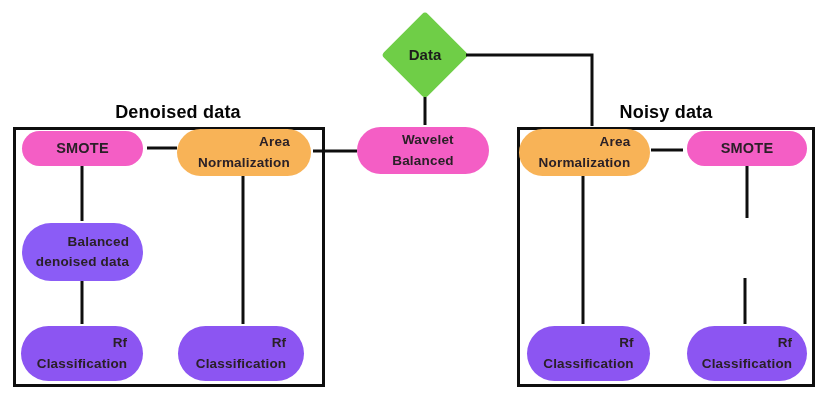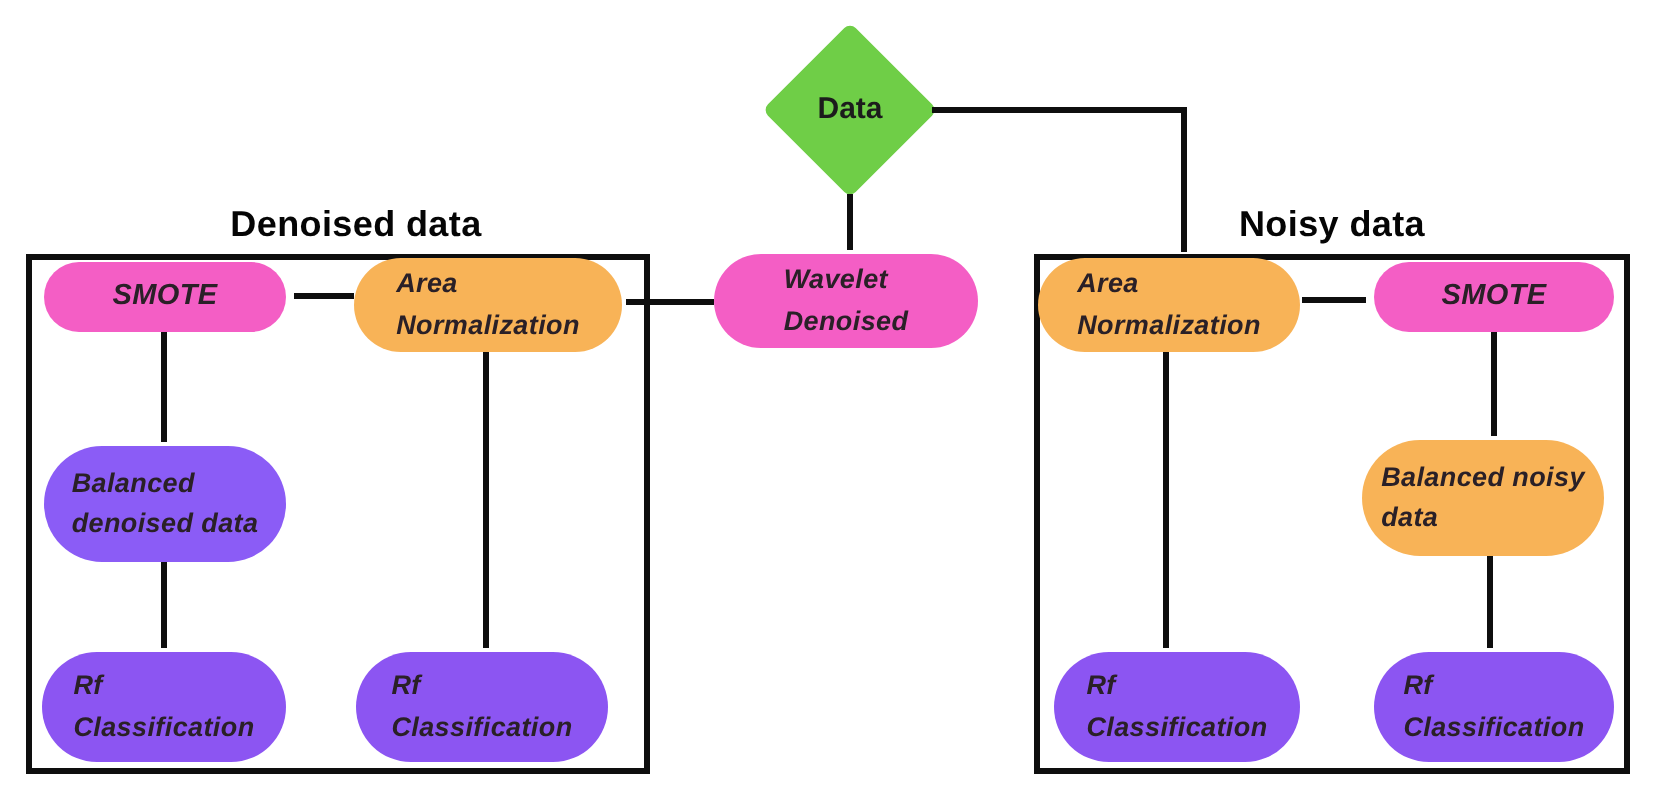--- a/index.html
+++ b/index.html
@@ -4,22 +4,22 @@
 <style>
   html,body{margin:0;padding:0;background:#fff;}
   .canvas{
     position:relative;width:831px;height:400px;background:#fff;overflow:hidden;
     font-family:"Liberation Sans",sans-serif;
   }
   .group-box{position:absolute;border:3px solid #0e0e0e;background:transparent;z-index:1;box-sizing:border-box;}
   .group-title{position:absolute;z-index:2;font-weight:bold;font-size:18px;color:#050505;text-align:center;letter-spacing:.2px;}
   .pill{
     position:absolute;z-index:2;display:flex;align-items:center;justify-content:center;
-    text-align:left;border-radius:999px;font-weight:bold;font-size:13.5px;line-height:1.5;
-    color:#2a2027;white-space:pre-line;letter-spacing:.2px;font-style:italic;
+    text-align:right;border-radius:999px;font-weight:bold;font-size:13.5px;line-height:1.5;
+    color:#2a2027;white-space:pre-line;letter-spacing:.2px;
   }
   .pill.single{font-size:14.5px;}
   .diamond{position:absolute;left:394px;top:24px;width:62px;height:62px;transform:rotate(45deg);border-radius:4px;z-index:2;}
   .diamond-label{position:absolute;left:393px;top:46px;width:64px;z-index:4;text-align:center;font-weight:bold;font-size:15px;color:#1c1c1c;}
   svg.connectors{position:absolute;left:0;top:0;z-index:3;pointer-events:none;}
   svg.connectors path{fill:none;stroke-width:3;}
 </style>
 </head>
 <body>
 
@@ -28,37 +28,35 @@
   <div class="group-box" style="left:13px;top:127px;width:312px;height:260px;"></div>
   <div class="group-box" style="left:517px;top:127px;width:298px;height:260px;"></div>
 
   <div class="group-title" style="left:13px;top:102px;width:330px;">Denoised data</div>
   <div class="group-title" style="left:517px;top:102px;width:298px;">Noisy data</div>
 
   <div class="diamond" style="background: rgb(111, 206, 71);"></div>
   <div class="diamond-label">Data</div>
 
   <div class="pill" style="left: 357px; top: 127px; width: 132px; height: 47px; background: rgb(244, 94, 197);">Wavelet
-Denoised</div>
+Balanced</div>
 
   <div class="pill single" style="left: 22px; top: 131px; width: 121px; height: 35px; background: rgb(244, 94, 197);">SMOTE</div>
   <div class="pill" style="left: 177px; top: 129px; width: 134px; height: 47px; background: rgb(248, 179, 87);">Area
 Normalization</div>
   <div class="pill" style="left: 22px; top: 223px; width: 121px; height: 58px; background: #8b5cf6;">Balanced
 denoised data</div>
   <div class="pill" style="left: 21px; top: 326px; width: 122px; height: 55px; background: rgb(140, 85, 242);">Rf
 Classification</div>
   <div class="pill" style="left: 178px; top: 326px; width: 126px; height: 55px; background: rgb(140, 85, 242);">Rf
 Classification</div>
 
   <div class="pill" style="left: 519px; top: 129px; width: 131px; height: 47px; background: rgb(248, 179, 87);">Area
 Normalization</div>
   <div class="pill single" style="left: 687px; top: 131px; width: 120px; height: 35px; background: rgb(244, 94, 197);">SMOTE</div>
-  <div class="pill" style="left: 681px; top: 220px; width: 121px; height: 58px; background: rgb(248, 179, 87);">Balanced noisy
-data</div>
   <div class="pill" style="left: 527px; top: 326px; width: 123px; height: 55px; background: rgb(140, 85, 242);">Rf
 Classification</div>
   <div class="pill" style="left: 687px; top: 326px; width: 120px; height: 55px; background: rgb(140, 85, 242);">Rf
 Classification</div>
 
   <svg class="connectors" width="831" height="400" viewBox="0 0 831 400">
     <defs>
       <marker id="ah" markerWidth="15" markerHeight="13" refX="13" refY="6" orient="auto" markerUnits="userSpaceOnUse">
         <path d="M0,0 L14,6 L0,12 Z" stroke="none" fill="#0E0E0E"></path>
       </marker>

